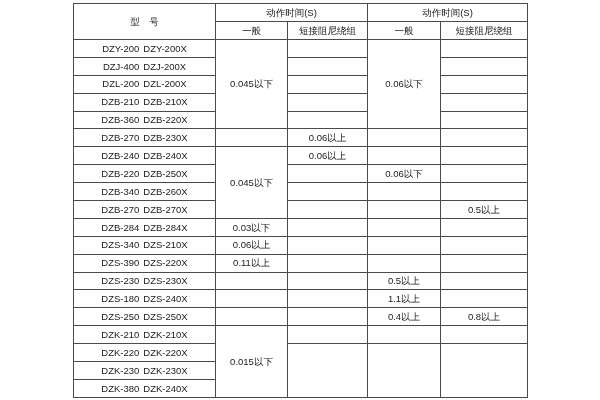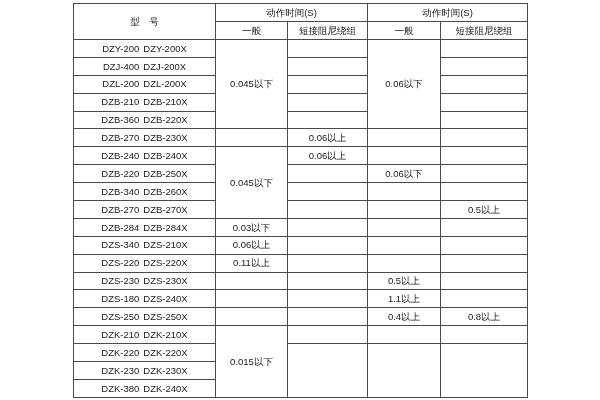--- a/index.html
+++ b/index.html
@@ -135,21 +135,21 @@
           <td></td>
         </tr>
         <tr>
           <td class="model-cell"><span>DZS-340</span><span>DZS-210X</span></td>
           <td>0.06以上</td>
           <td></td>
           <td></td>
           <td></td>
         </tr>
         <tr>
-          <td class="model-cell"><span>DZS-220</span><span>DZS-220X</span></td>
+          <td class="model-cell"><span>DZS-390</span><span>DZS-220X</span></td>
           <td>0.11以上</td>
           <td></td>
           <td></td>
           <td></td>
         </tr>
         <tr>
           <td class="model-cell"><span>DZS-230</span><span>DZS-230X</span></td>
           <td></td>
           <td></td>
           <td>0.5以上</td>

